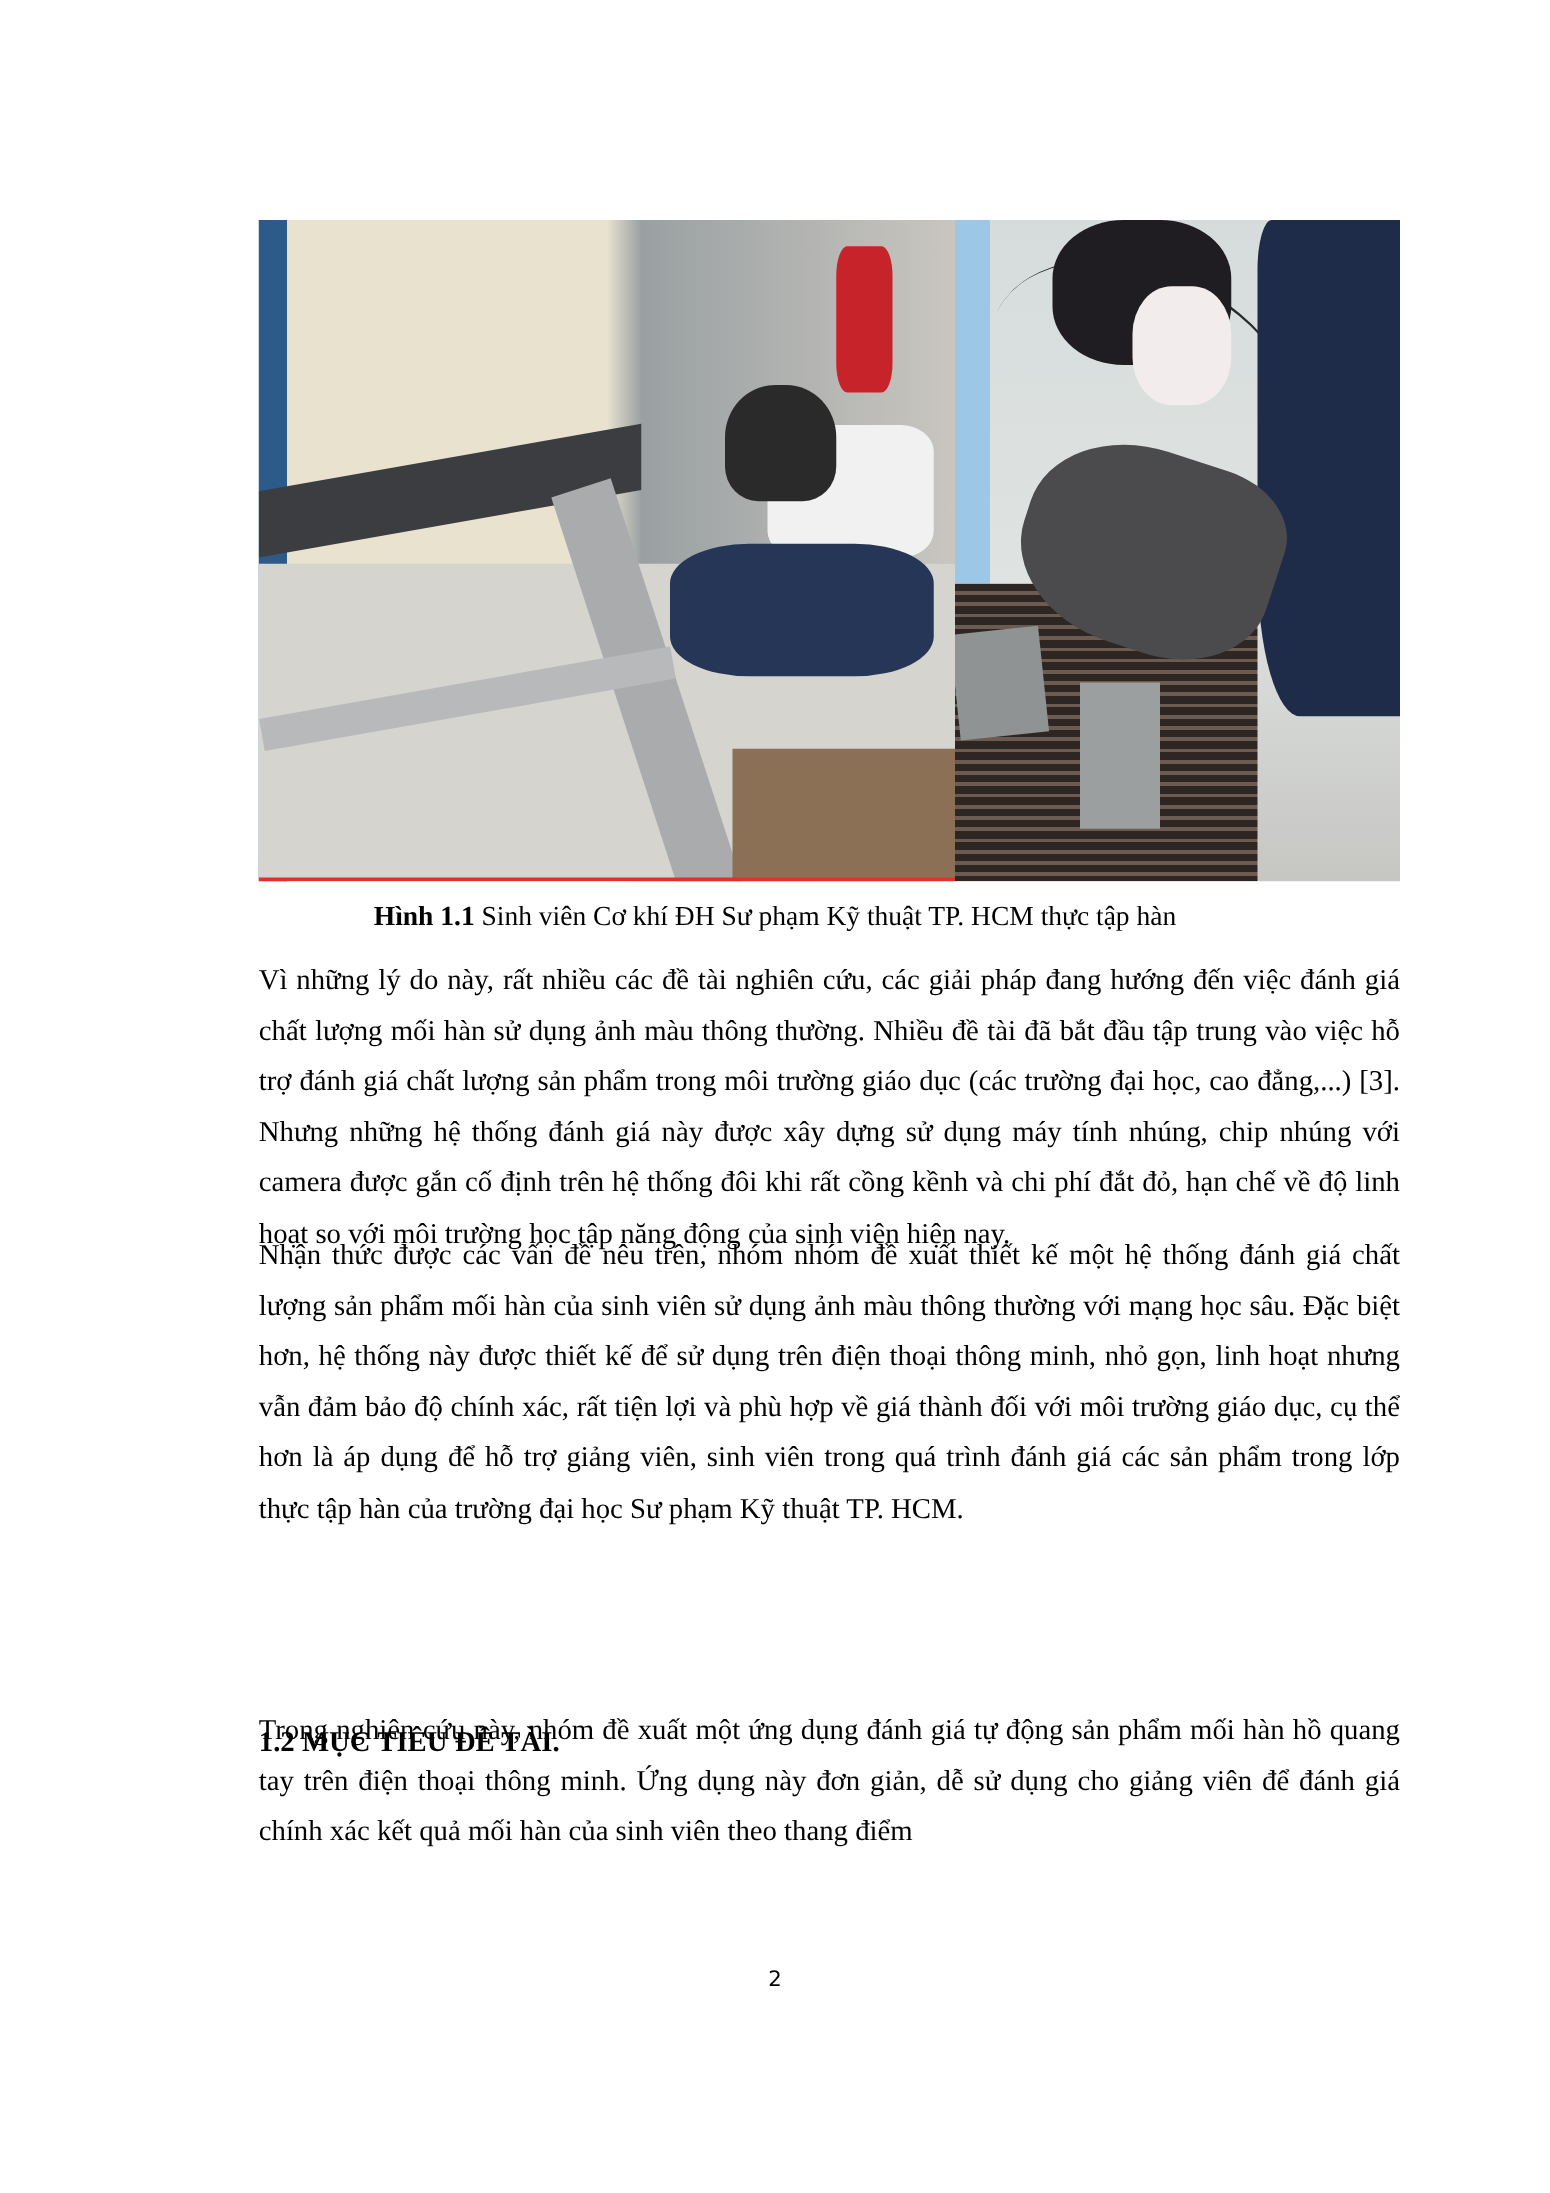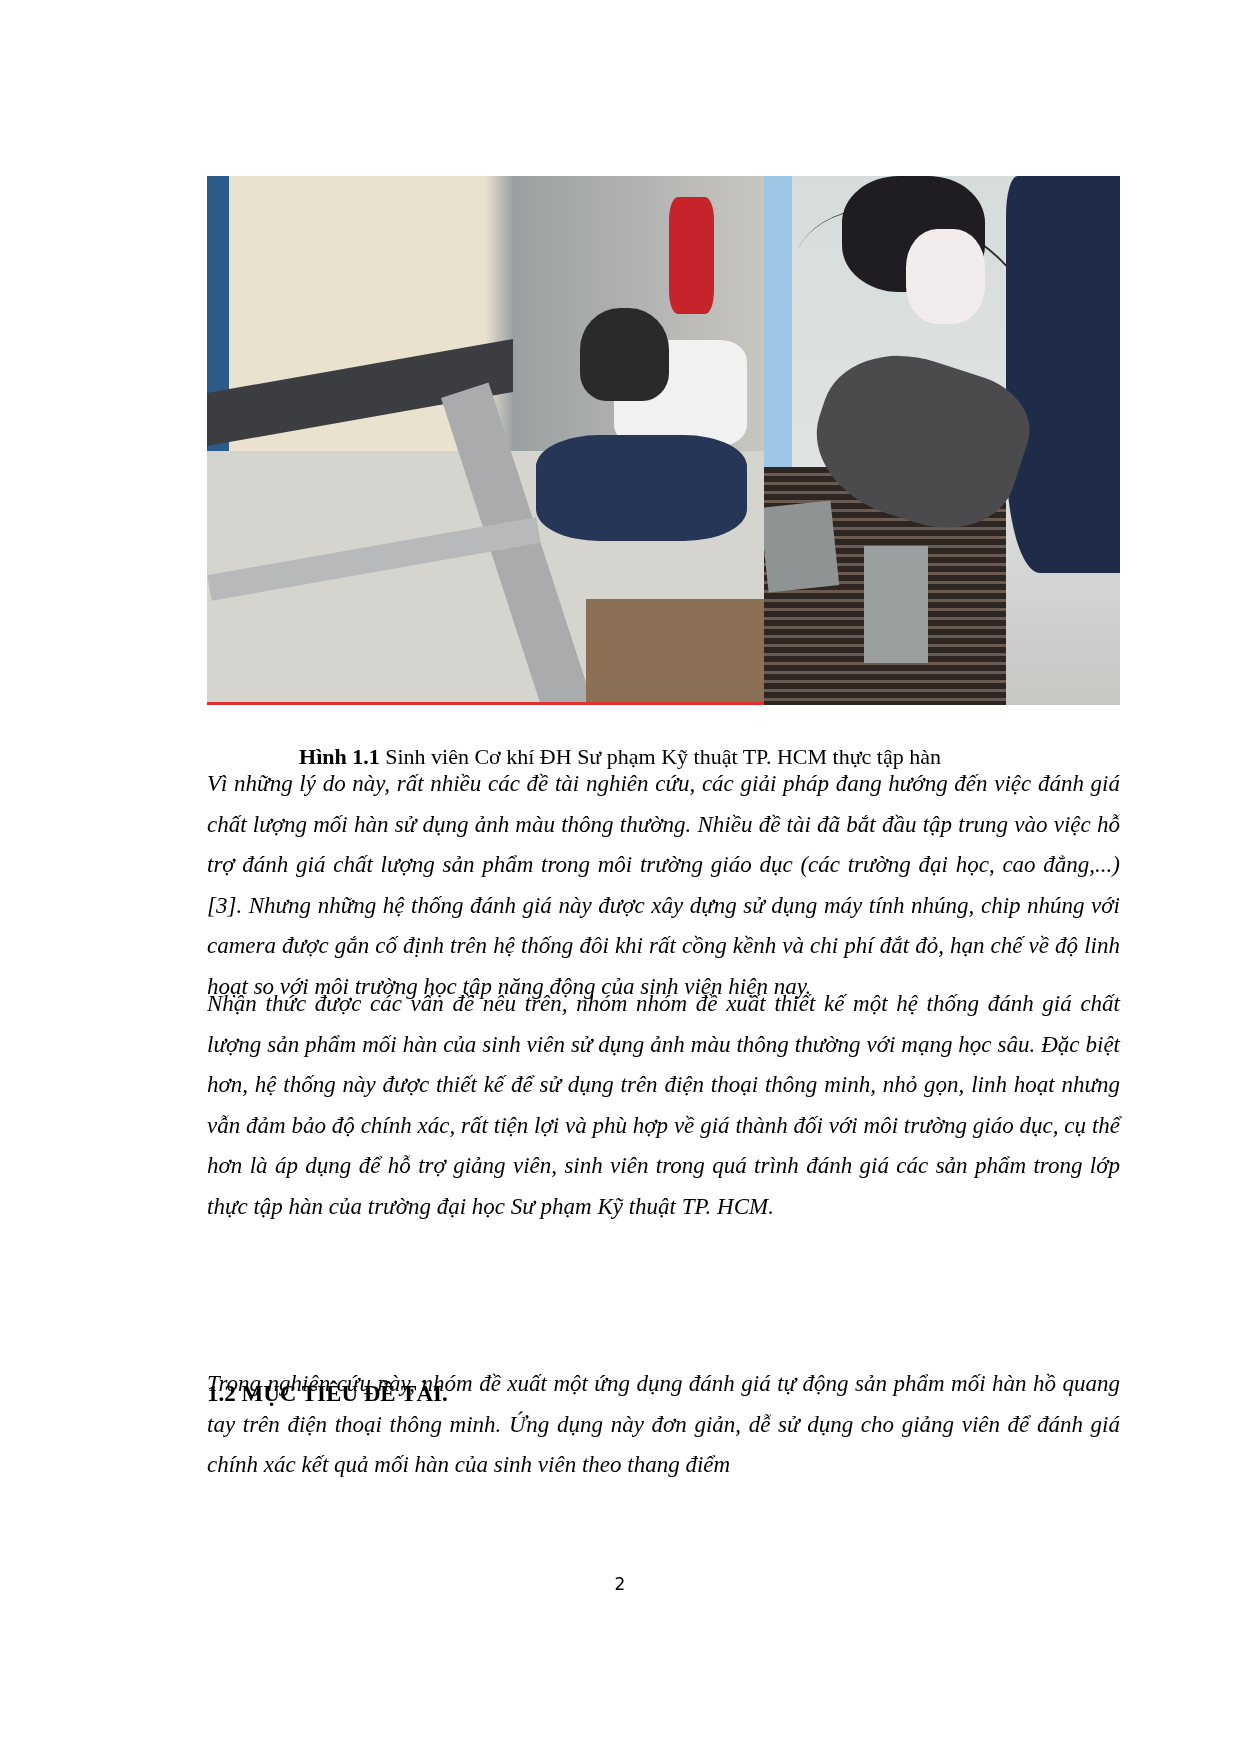--- a/index.html
+++ b/index.html
@@ -29,29 +29,29 @@
     .photo-right .grate { position:absolute; left:0; top:55%; width:68%; height:45%;
       background: repeating-linear-gradient(180deg, #2e2622 0px, #2e2622 6px, #6b5b50 6px, #6b5b50 9px); }
     .photo-right .plate { position:absolute; left:28%; top:70%; width:18%; height:22%; background:#9b9fa0; }
     .photo-right .plate2 { position:absolute; left:0; top:62%; width:20%; height:16%; background:#8f9394; transform:rotate(-6deg); }
     .photo-right .mask { position:absolute; left:15%; top:35%; width:58%; height:30%; background:#4b4a4d; border-radius:45% 30% 40% 45%; transform:rotate(18deg); }
     .photo-right .head { position:absolute; left:22%; top:0; width:40%; height:22%; background:#1f1d22; border-radius:40%; }
     .photo-right .face-mask { position:absolute; left:40%; top:10%; width:22%; height:18%; background:#f2ecec; border-radius:40%; }
     .photo-right .jacket { position:absolute; left:68%; top:0; width:32%; height:75%; background:#1f2c49; border-radius:10% 0 0 30%; }
     .photo-right .cable { position:absolute; left:5%; top:8%; width:75%; height:35%; border-top:2px solid #2a2a2a; border-radius:50%; transform:rotate(28deg); }
 
-    .caption { position: absolute; left: 0; width: 1240px; top: 742px; text-align: center; font-size: 22px; line-height: 30px; }
+    .caption { position: absolute; left: 0; width: 1240px; top: 718px; text-align: center; font-size: 22px; line-height: 30px; }
     .caption .label { font-weight: bold; }
 
     .para { position: absolute; left: 207px; width: 913px; font-size: 23px; line-height: 40.5px; text-align: justify; margin: 0; }
     .para-1 { top: 764px; }
     .para-2 { top: 984px; }
     .heading { position: absolute; left: 207px; top: 1378px; margin: 0; font-size: 23px; font-weight: bold; line-height: 32px; }
     .para-3 { top: 1364px; }
-    .para-3, .para-1, .para-2 { text-align-last: left; font-style: italic; }
+    .para-3, .para-1, .para-2 { text-align-last: left; }
     .page-number { position: absolute; left: 0; width: 1240px; top: 1574px; text-align: center;
       font-family: "DejaVu Sans", "Liberation Sans", sans-serif; font-size: 17px; }
   </style>
 </head>
 <body>
 
 <div class="figure">
   <div class="photo photo-left">
     <div class="floor"></div>
     <div class="frame1"></div>

